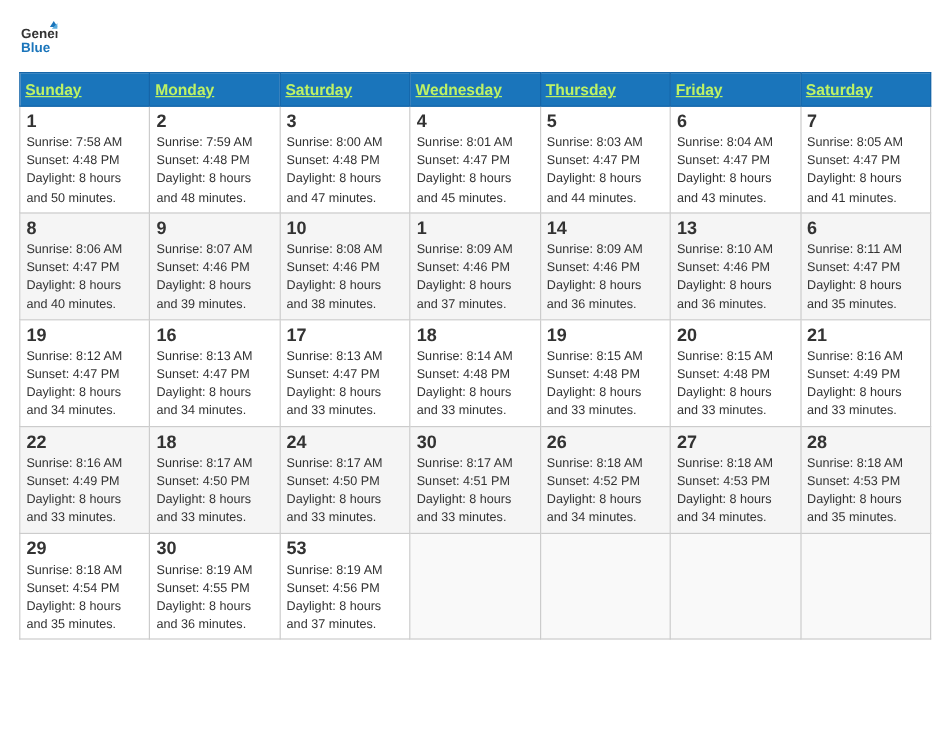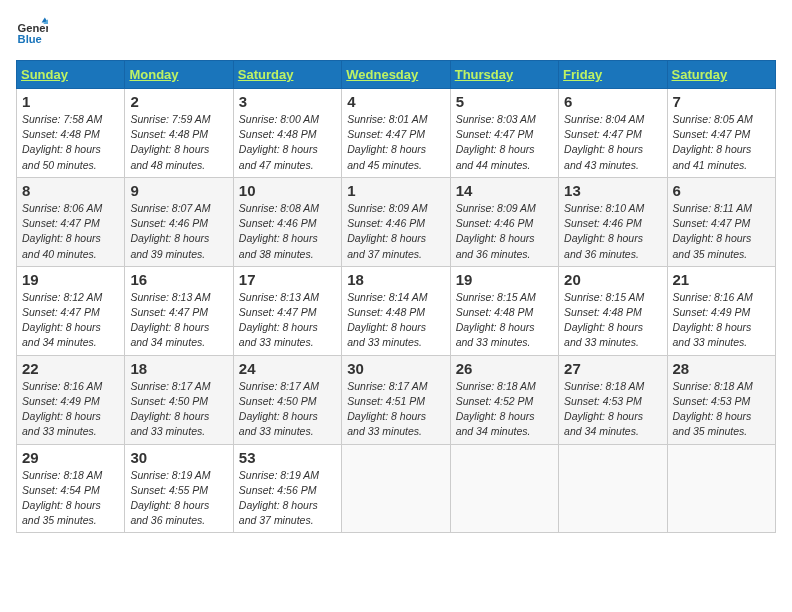--- a/index.html
+++ b/index.html
@@ -66,21 +66,20 @@
     .day-number {
       font-size: 15px;
       font-weight: bold;
       color: #333;
       margin-bottom: 2px;
     }
     .day-info {
       color: #333;
       line-height: 1.45;
       font-size: 10.5px;
-      font-style: italic;
     }
     .empty-cell {
       background: #f9f9f9 !important;
     }
   </style>
 </head>
 <body>
 
 <div class="header">
   <div class="logo">

